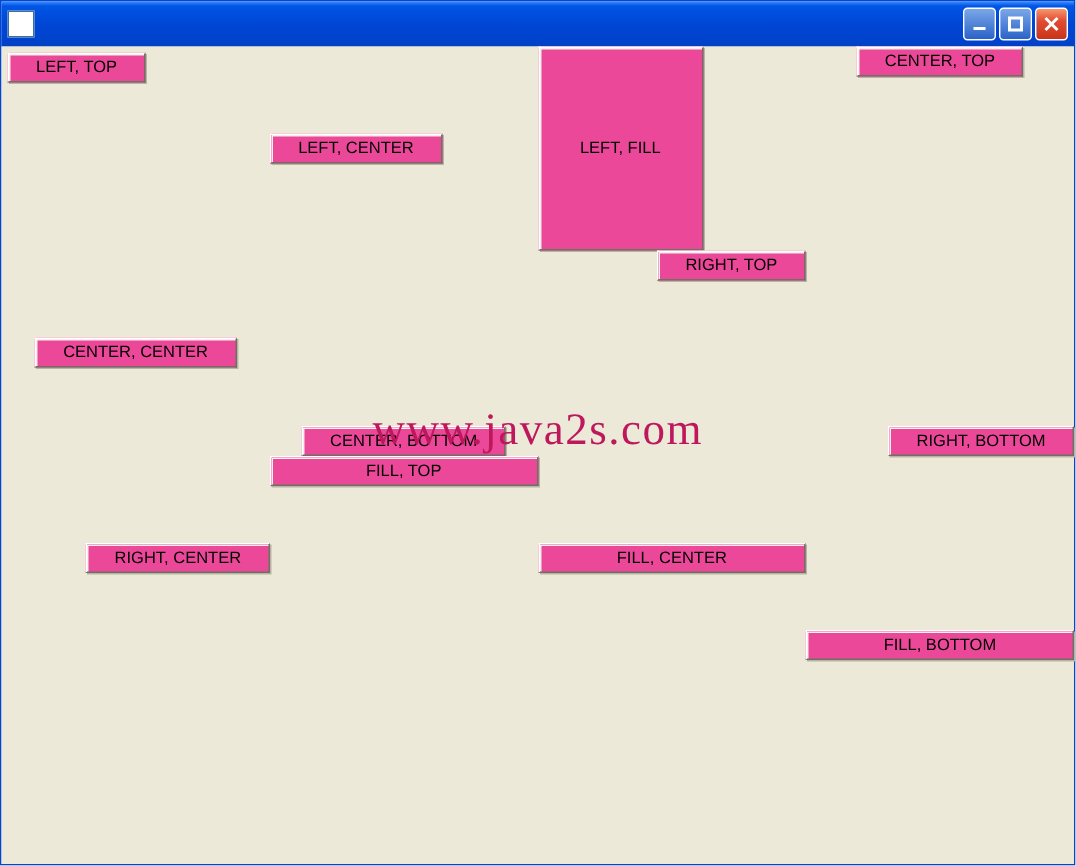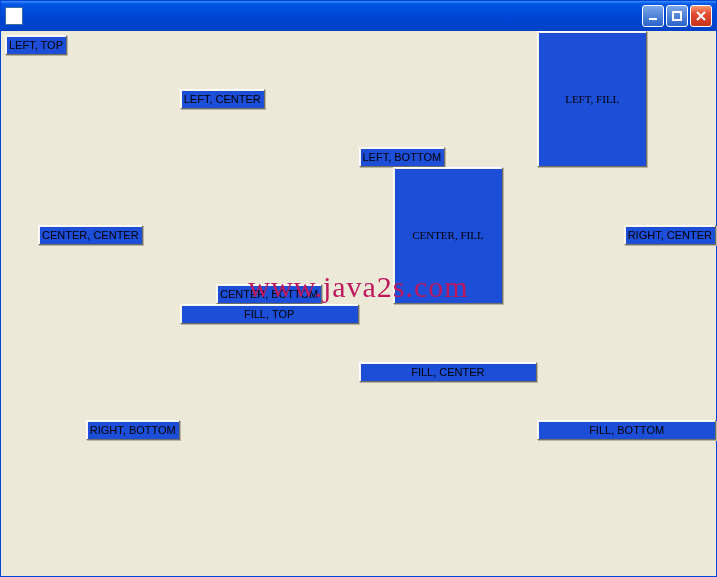--- a/index.html
+++ b/index.html
@@ -71,49 +71,49 @@
     background: #ece9d8;
     position: relative;
   }
 
   .cell {
     display: flex;
     box-sizing: border-box;
   }
 
   .btn {
-    background: #1d4ed8;
+    background: #ec4899;
     border: 1px solid #aca899;
     border-top-color: #ffffff;
     border-left-color: #ffffff;
     border-bottom-color: #716f64;
     border-right-color: #716f64;
     box-shadow: 1px 1px 0 0 #b8b4a3, inset 1px 1px 0 0 #f4f2e9;
-    padding: 3px 3px;
+    padding: 3px 18px;
     font-family: Tahoma, Arial, sans-serif;
     font-size: 11px;
     color: #000;
     text-align: right;
     white-space: nowrap;
     display: flex;
     align-items: center;
     justify-content: center;
     box-sizing: border-box;
   }
 
   
   .h-left   { justify-content: flex-start; }
   .h-center { justify-content: center; }
   .h-right  { justify-content: flex-end; }
   .h-fill   .btn { width: 100%; }
   
   .v-top    { align-items: flex-start; }
   .v-center { align-items: center; }
   .v-bottom { align-items: flex-end; }
-  .v-fill   .btn { height: 100%; font-family: Liberation Serif, serif; }
+  .v-fill   .btn { height: 100%; }
 
   .watermark {
     position: absolute;
     left: 50%;
     top: 47%;
     transform: translate(-50%, -50%);
     font-family: "Times New Roman", serif;
     font-size: 30px;
     color: #be185d;
     letter-spacing: 1px;
@@ -157,43 +157,43 @@
 
   <div class="client">
     <div class="watermark">www.java2s.com</div>
 
     <div class="cell h-left v-top row1-col1">
       <button class="btn">LEFT, TOP</button>
     </div>
     <div class="cell h-left v-center">
       <button class="btn">LEFT, CENTER</button>
     </div>
-    <div class="cell h-left v-bottom">
-      <button class="btn">LEFT, BOTTOM</button>
-    </div>
     <div class="cell h-left v-fill">
       <button class="btn" style="min-width:110px">LEFT, FILL</button>
     </div>
 
+    <div class="cell h-center v-top">
+      <button class="btn">CENTER, TOP</button>
+    </div>
     <div class="cell h-center v-center">
       <button class="btn">CENTER, CENTER</button>
     </div>
     <div class="cell h-center v-bottom">
       <button class="btn">CENTER, BOTTOM</button>
     </div>
-    <div class="cell h-center v-fill">
-      <button class="btn" style="min-width:110px">CENTER, FILL</button>
-    </div>
-
+
+    <div class="cell h-right v-top">
+      <button class="btn">RIGHT, TOP</button>
+    </div>
+    <div class="cell h-right v-bottom">
+      <button class="btn">RIGHT, BOTTOM</button>
+    </div>
     <div class="cell h-right v-center">
       <button class="btn">RIGHT, CENTER</button>
     </div>
-    <div class="cell h-right v-bottom">
-      <button class="btn">RIGHT, BOTTOM</button>
-    </div>
 
     <div class="cell h-fill v-top row4-col1">
       <button class="btn">FILL, TOP</button>
     </div>
     <div class="cell h-fill v-center">
       <button class="btn">FILL, CENTER</button>
     </div>
     <div class="cell h-fill v-bottom">
       <button class="btn">FILL, BOTTOM</button>
     </div>

